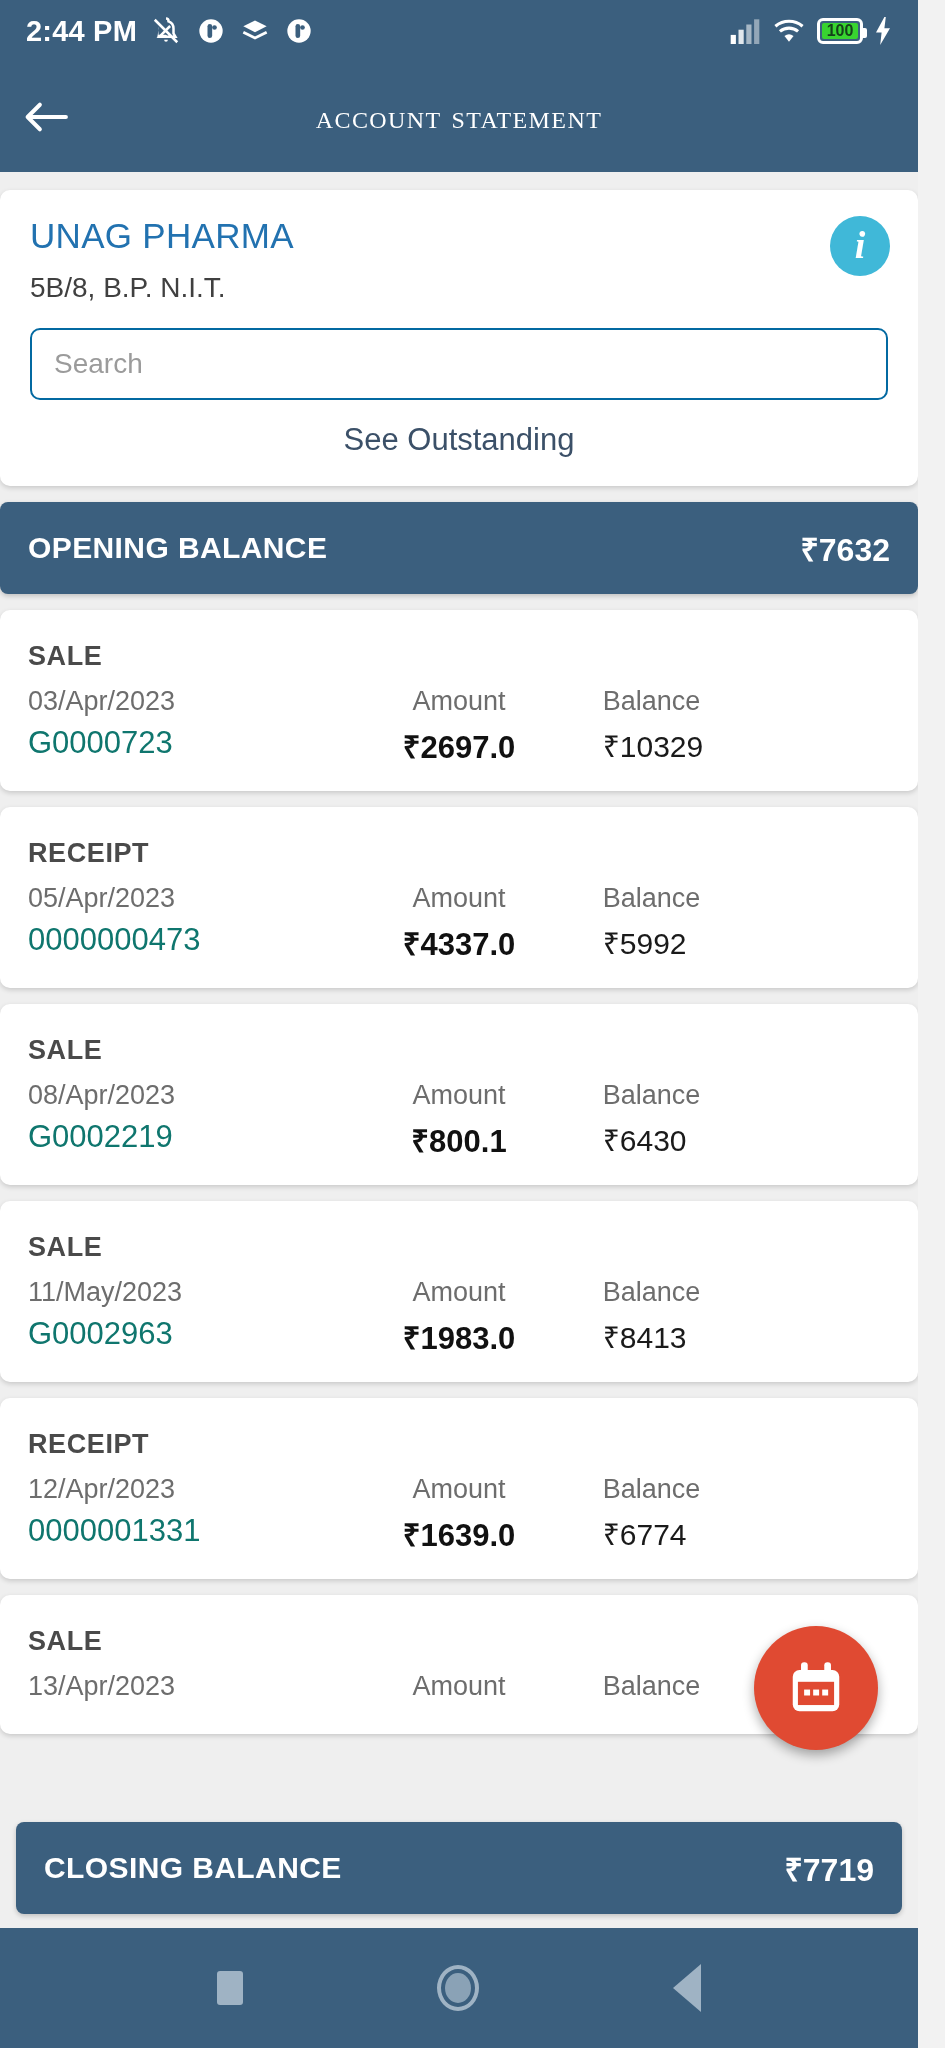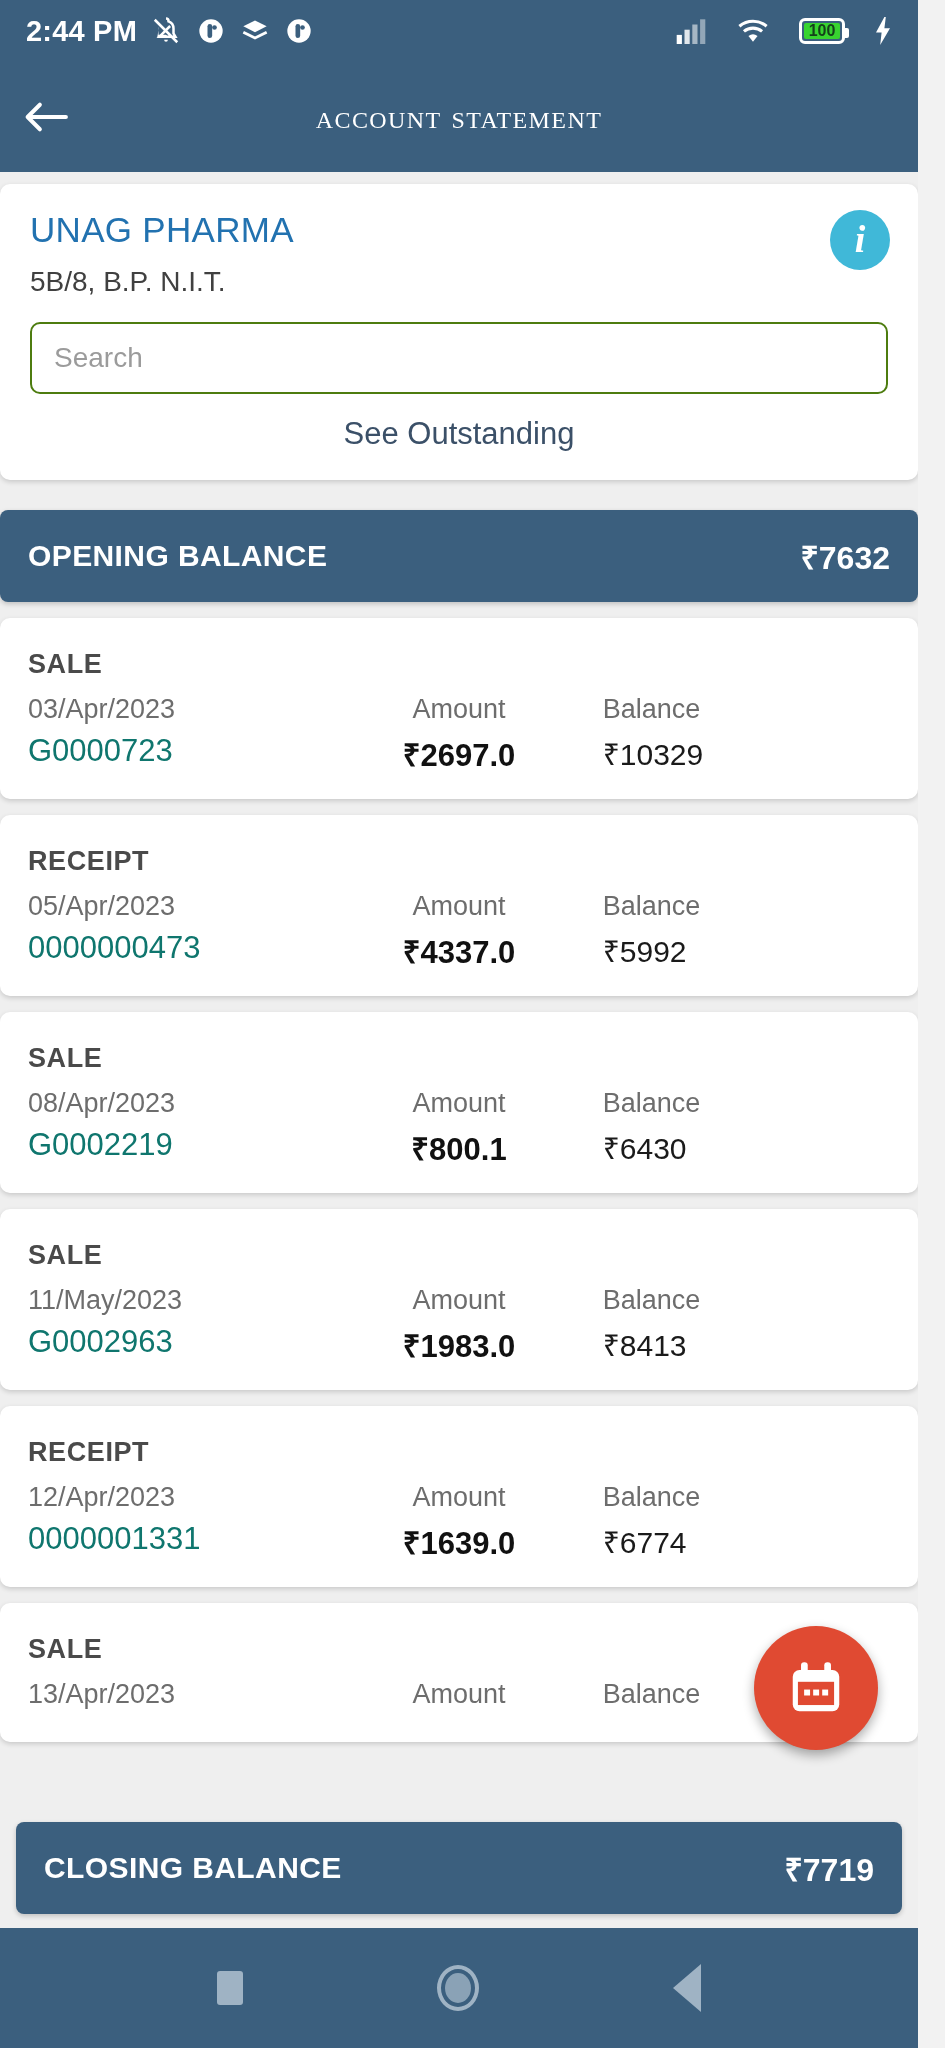--- a/index.html
+++ b/index.html
@@ -17,21 +17,21 @@
   }
 
   
   .statusbar {
     height: 62px; background: #3b5f7e;
     display: flex; align-items: center;
     padding: 0 26px; color: #ffffff; flex: none;
   }
   .sb-time { font-size: 29px; font-weight: 700; letter-spacing: .2px; }
   .sb-left-icons { display: flex; align-items: center; gap: 16px; margin-left: 14px; }
-  .sb-right { margin-left: auto; display: flex; align-items: center; gap: 29px; }
+  .sb-right { margin-left: auto; display: flex; align-items: center; gap: 11px; }
   .sb-icon { display: block; }
   .batt {
     position: relative; width: 46px; height: 26px;
     border: 3px solid #ffffff; border-radius: 6px;
     display: flex; align-items: center; justify-content: center;
   }
   .batt::after {
     content: ""; position: absolute; right: -7px; top: 7px;
     width: 5px; height: 10px; background: #ffffff; border-radius: 0 2px 2px 0;
   }
@@ -65,56 +65,56 @@
     flex: 1; position: relative; overflow: hidden;
     background: #efefef; padding: 0 16px;
   }
 
   .card {
     background: #ffffff; border-radius: 10px;
     box-shadow: 0 2px 5px rgba(0,0,0,.16);
   }
 
   
-  .party-card { margin-top: 12px; padding: 26px 30px 28px; position: relative; }
+  .party-card { margin-top: 18px; padding: 26px 30px 28px; position: relative; }
   .party-name {
     color: #2272b0; font-size: 35px; letter-spacing: .3px;
   }
   .party-addr {
     color: #404040; font-size: 28px; margin-top: 16px;
   }
   .info-badge {
     position: absolute; top: 26px; right: 28px;
     width: 60px; height: 60px; border-radius: 50%;
     background: #40b8d8; display: flex; align-items: center;
     justify-content: center; cursor: pointer;
   }
   .info-badge span {
     color: #ffffff; font-size: 38px; font-style: italic;
     font-family: "Liberation Serif", serif; font-weight: 700;
     line-height: 1; margin-top: -2px;
   }
   .search-box {
     margin-top: 24px; height: 72px; width: 100%;
-    border: 2px solid #4d7c0f; border-radius: 10px;
+    border: 2px solid #0369a1; border-radius: 10px;
     padding: 0 22px; font-size: 28px; color: #333;
     font-family: "Liberation Sans", sans-serif; outline: none;
     background: #fff;
   }
   .search-box::placeholder { color: #9b9b9b; }
   .see-outstanding {
     display: block; width: 100%; text-align: center;
     margin-top: 22px; color: #3b5068; font-size: 31px;
     background: none; border: none; cursor: pointer;
     font-family: "Liberation Sans", sans-serif;
   }
 
   
   .balance-bar {
-    margin-top: 30px; background: #3b5f7e; border-radius: 8px;
+    margin-top: 16px; background: #3b5f7e; border-radius: 8px;
     height: 92px; display: flex; align-items: center;
     justify-content: space-between; padding: 0 28px;
     color: #ffffff; box-shadow: 0 2px 5px rgba(0,0,0,.2);
   }
   .balance-bar .lbl { font-size: 30px; font-weight: 700; letter-spacing: .4px; }
   .balance-bar .val { font-size: 32px; font-weight: 700; }
 
   
   .txn-list { margin-top: 6px; }
   .txn-card { margin-top: 16px; padding: 31px 28px 24px; }

